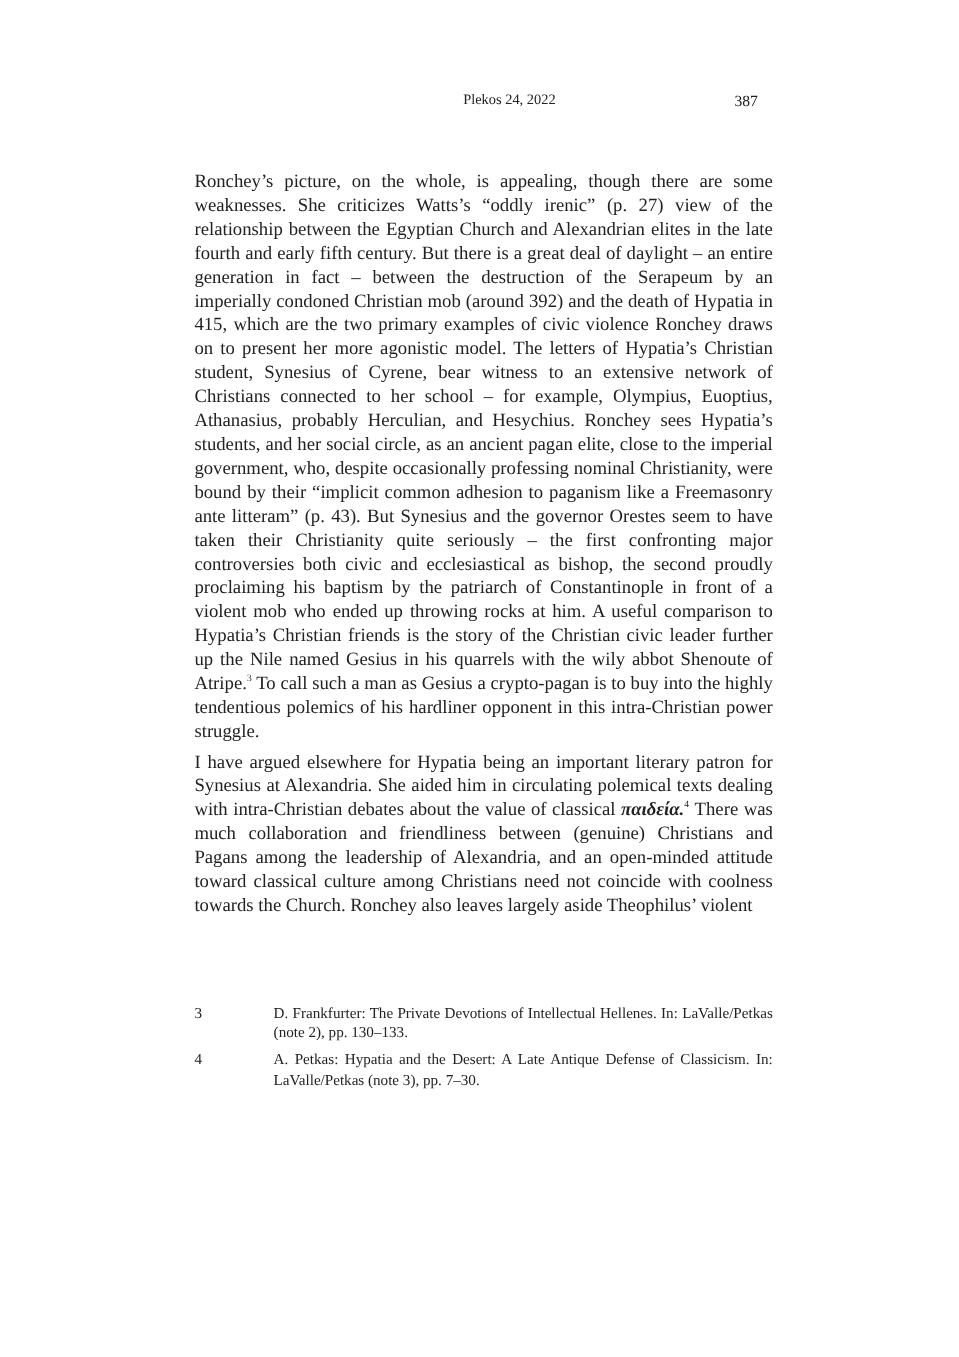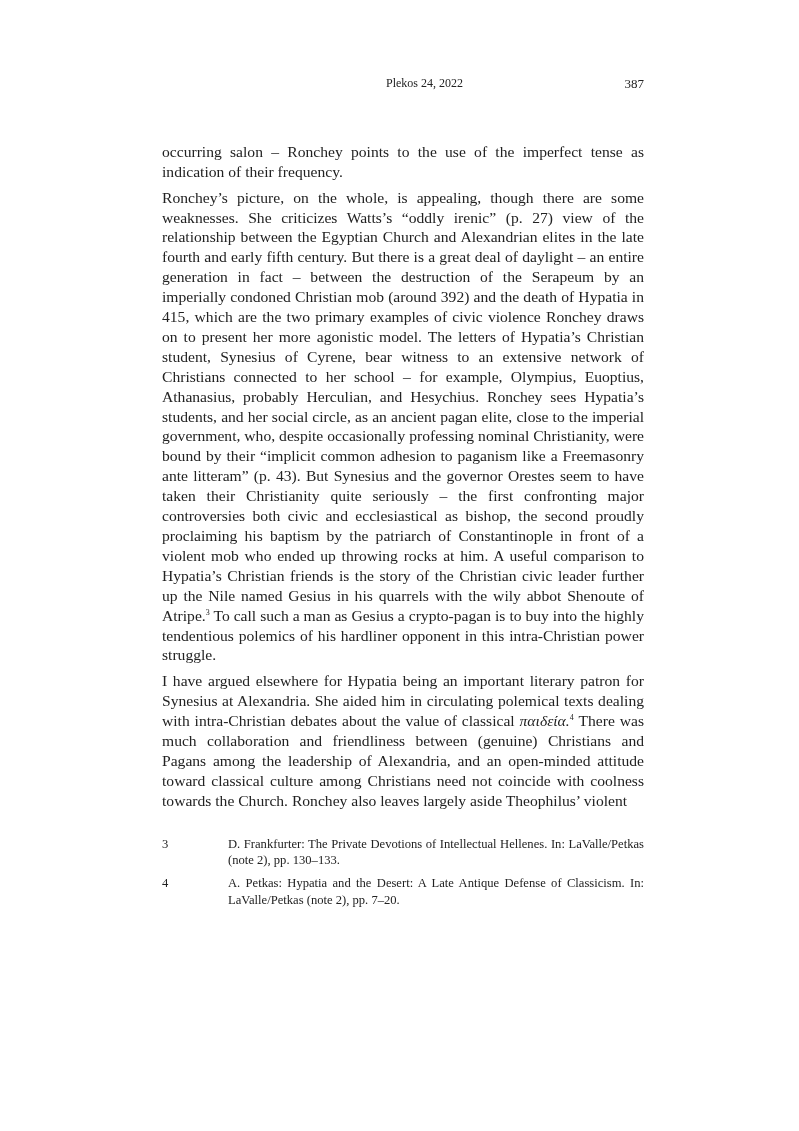--- a/index.html
+++ b/index.html
@@ -1,45 +1,44 @@
 <!DOCTYPE html>
 <html><head>
   <meta charset="utf-8">
   <style>
     html, body { margin:0; padding:0; background:#ffffff; }
     body { width:799px; height:1131px; position:relative; overflow:hidden;
            font-family:"Liberation Serif", "DejaVu Serif", serif; color:#222; }
     .header { position:absolute; top:76px; left:0; width:799px; font-size:12px; }
     .header .journal { position:absolute; left:0; width:799px; text-align:center;padding-left:25px; }
-    .header .pagenum { position:absolute; left:612px; width:32px; text-align:right; font-size:13px; }
+    .header .pagenum { position:absolute; left:612px; width:32px; text-align:left; font-size:13px; }
     .body { position:absolute; top:142px; left:162px; width:482px; font-size:15.6px; line-height:19.9px; text-align:justify; hyphens:manual; }
     .body p { margin:0 0 5.8px 0; }
     sup { font-size:8px; line-height:0; vertical-align:super; }
-    .greek { font-style:italic; }
+    .greek { font-style:italic;font-weight:bold; }
     .notes { position:absolute; top:836px; left:162px; width:482px; font-size:12.6px; line-height:16.2px; }
     .note { display:flex; margin-bottom:7px; }
     .note .num { width:38px; flex:none; }
     .note .text { flex:1; text-align:justify;margin-left:28px; }
   </style>
 </head>
 <body>
 
 <div class="header">
   <span class="journal">Plekos 24, 2022</span>
   <span class="pagenum">387</span>
 </div>
 
 <div class="body">
-  <p>occurring salon – Ronchey points to the use of the imperfect tense as indication of their frequency.</p>
   <p><span>Ronchey’s picture, on the whole, is appealing, though there are some weaknesses. She criticizes Watts’s “oddly irenic” (p. 27) view of the relationship between the Egyptian Church and Alexandrian elites in the late fourth and early fifth century. But there is a great deal of daylight – an entire generation in fact – between the destruction of the Serapeum by an imperially condoned Christian mob (around 392) and the death of Hypatia in 415, which are the two primary examples of civic violence Ronchey draws on to present her more agonistic model. The letters of Hypatia’s Christian student, Synesius of Cyrene, bear witness to an extensive network of Christians connected to her school – for example, Olympius, Euoptius, Athanasius, probably Herculian, and Hesychius. Ronchey sees Hypatia’s students, and her social circle, as an ancient pagan elite, close to the imperial government, who, despite occasionally professing nominal Christianity, were bound by their “implicit common adhesion to paganism like a Freemasonry ante litteram” (p. 43). But Synesius and the governor Orestes seem to have taken their Christianity quite seriously – the first confronting major controversies both civic and ecclesiastical as bishop, the second proudly proclaiming his baptism by the patriarch of Constantinople in front of a violent mob who ended up throwing rocks at him. A useful comparison to Hypatia’s Christian friends is the story of the Christian civic leader further up the Nile named Gesius in his quarrels with the wily abbot Shenoute of Atripe.</span><sup>3</sup><span> To call such a man as Gesius a crypto-pagan is to buy into the highly tendentious polemics of his hardliner opponent in this intra-Christian power struggle.</span></p>
   <p><span>I have argued elsewhere for Hypatia being an important literary patron for Synesius at Alexandria. She aided him in circulating polemical texts dealing with intra-Christian debates about the value of classical </span><span class="greek">παιδεία.</span><sup>4</sup><span> There was much collaboration and friendliness between (genuine) Christians and Pagans among the leadership of Alexandria, and an open-minded attitude toward classical culture among Christians need not coincide with coolness towards the Church. Ronchey also leaves largely aside Theophilus’ violent</span></p>
 </div>
 
 <div class="notes">
   <div class="note">
     <span class="num">3</span>
     <span class="text">D. Frankfurter: The Private Devotions of Intellectual Hellenes. In: LaValle/Petkas (note 2), pp. 130–133.</span>
   </div>
   <div class="note">
     <span class="num">4</span>
-    <span class="text">A. Petkas: Hypatia and the Desert: A Late Antique Defense of Classicism. In: LaValle/Petkas (note 2), pp. 7–20.</span>
+    <span class="text">A. Petkas: Hypatia and the Desert: A Late Antique Defense of Classicism. In: LaValle/Petkas (note 3), pp. 7–30.</span>
   </div>
 </div>
 
 </body></html>

